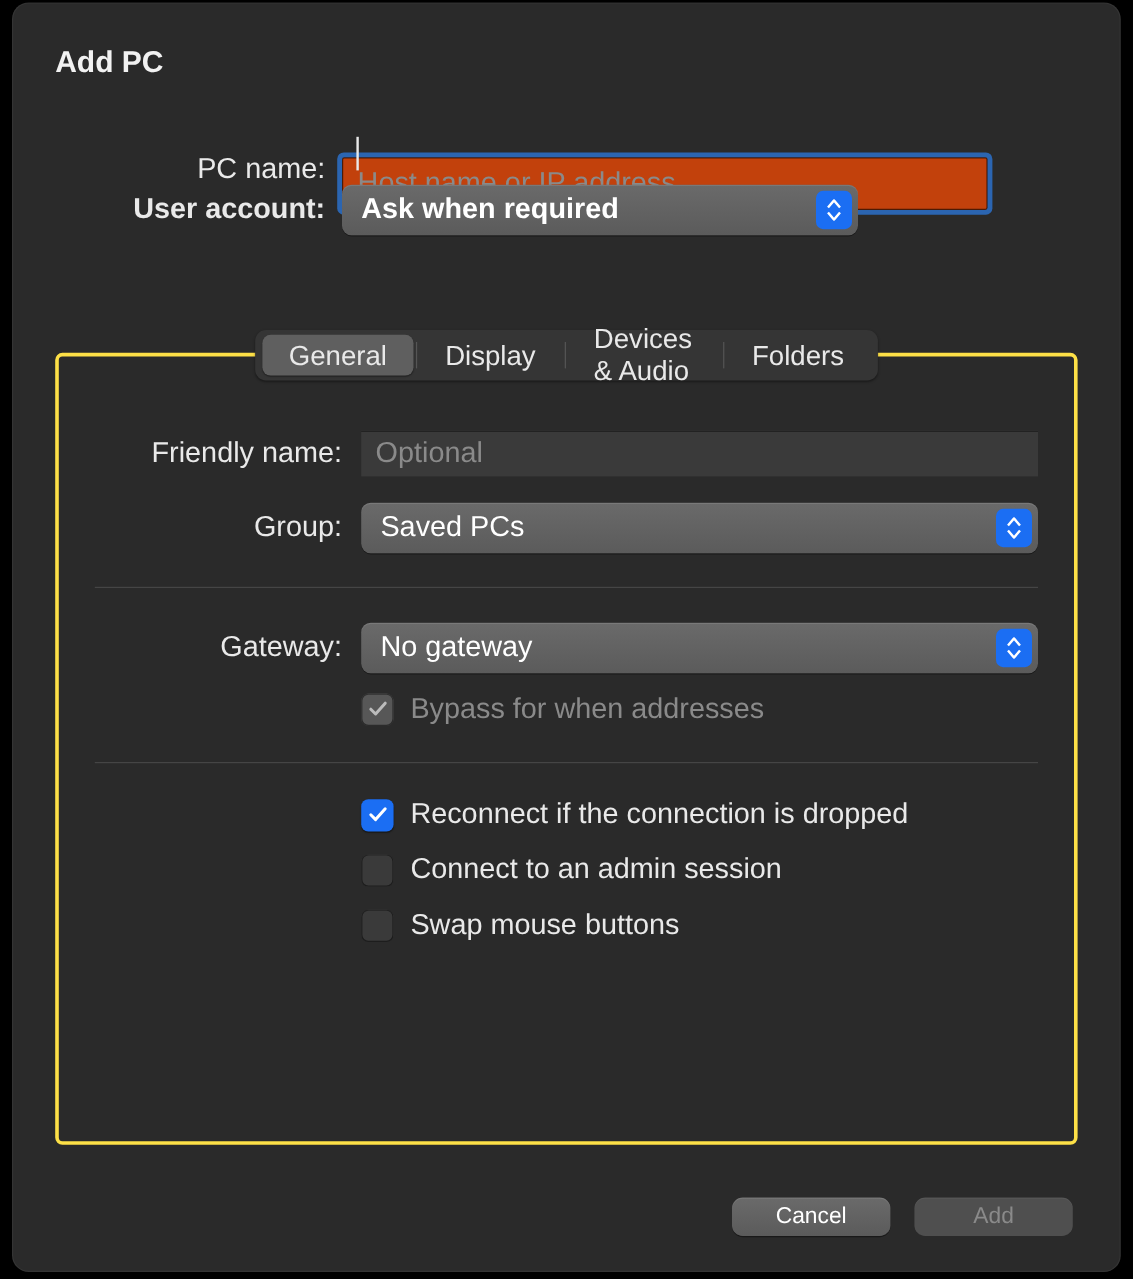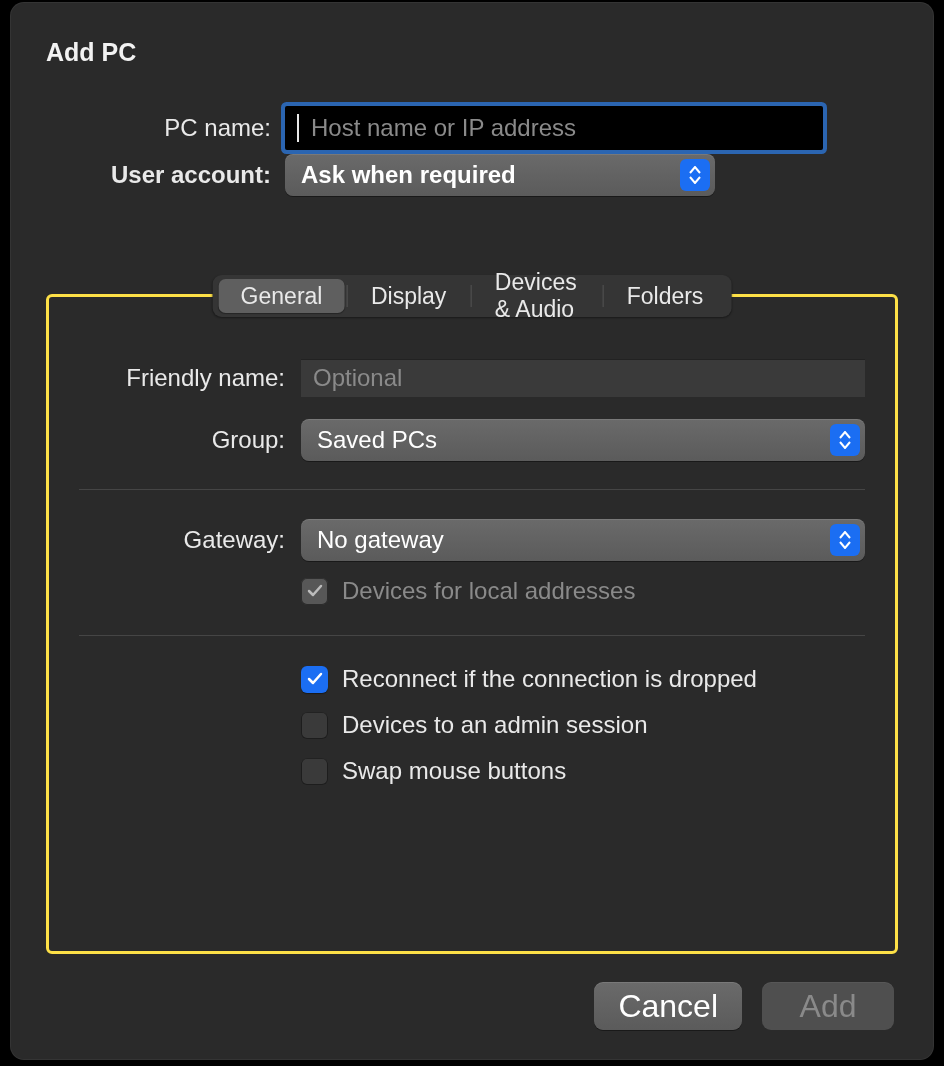--- a/index.html
+++ b/index.html
@@ -34,26 +34,27 @@
   .form-label {
     width: 275px;
     text-align: right;
     padding-right: 14px;
     font-size: 24px;
     color: #e9e9e9;
   }
 
   .text-input {
     height: 44px;
-    background: #000000;
+    background: #c2410c;
     border: 1px solid rgba(0,0,0,.6);
     color: #e9e9e9;
     font-size: 24px;
-    padding: 0 25px;
+    padding: 0 12px;
     outline: none;
+    margin-top: 25px;
   }
   .text-input::placeholder { color: #8a8a8a; }
   .text-input.focused {
     box-shadow: 0 0 0 4px rgba(44,112,201,.85);
     border-radius: 2px;
   }
   .caret {
     position: absolute;
     width: 2px; height: 28px;
     background: #e9e9e9;
@@ -178,24 +179,24 @@
   .checkbox.checked { background: #1b6ef3; box-shadow: 0 1px 1px rgba(0,0,0,.4); }
   .checkbox.disabled-checked { background: #575757; }
   .check-row.disabled { color: #8a8a8a; }
 
   .footer {
     position: absolute;
     right: 40px; bottom: 30px;
     display: flex; gap: 20px;
   }
   .btn {
-    height: 48px;
+    height: 32px;
     min-width: 132px;
     border-radius: 9px;
-    font-size: 32px;
+    font-size: 19px;
     display: flex; align-items: center; justify-content: center;
     padding: 0 24px;
     cursor: default;
   }
   .btn-secondary {
     background: linear-gradient(#6a6a6a,#5b5b5b);
     color: #fff;
     box-shadow: inset 0 1px 0 rgba(255,255,255,.1), 0 1px 0 rgba(0,0,0,.4);
   }
   .btn-primary-disabled {
@@ -283,37 +284,37 @@
           </span>
         </div>
       </div>
 
       <div class="check-row disabled" style="top:232px;">
         <div class="checkbox disabled-checked">
           <svg width="16" height="14" viewBox="0 0 16 14">
               <path d="M2 7 L6 11 L14 2" fill="none" stroke="#bcbcbc" stroke-width="2.5" stroke-linecap="round" stroke-linejoin="round"></path>
             </svg>
         </div>
-        <span>Devices for local addresses</span>
+        <span>Bypass for when addresses</span>
       </div>
 
       <div class="divider" style="top:290px;"></div>
 
       <div class="check-row" style="top:320px;">
         <div class="checkbox checked">
           <svg width="16" height="14" viewBox="0 0 16 14">
               <path d="M2 7 L6 11 L14 2" fill="none" stroke="#fff" stroke-width="2.5" stroke-linecap="round" stroke-linejoin="round"></path>
             </svg>
         </div>
         <span>Reconnect if the connection is dropped</span>
       </div>
 
       <div class="check-row" style="top:366px;">
         <div class="checkbox"></div>
-        <span>Devices to an admin session</span>
+        <span>Connect to an admin session</span>
       </div>
 
       <div class="check-row" style="top:412px;">
         <div class="checkbox"></div>
         <span>Swap mouse buttons</span>
       </div>
 
     </div>
   </div>
 

